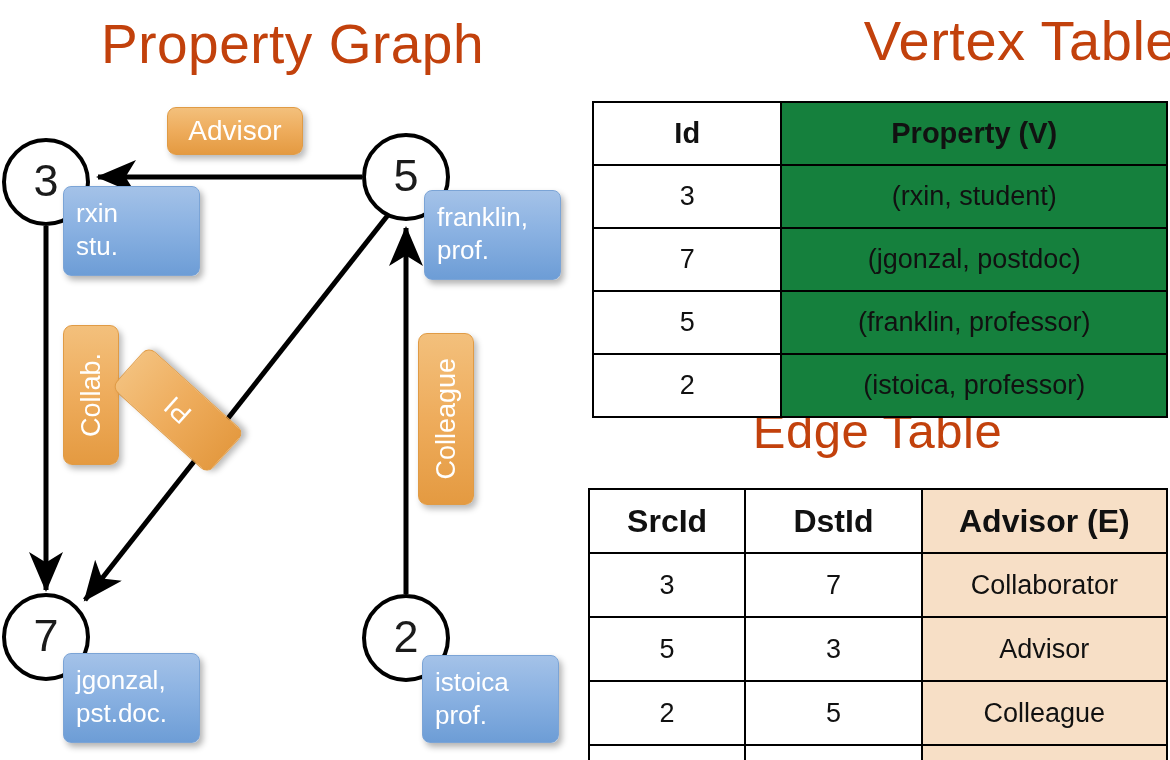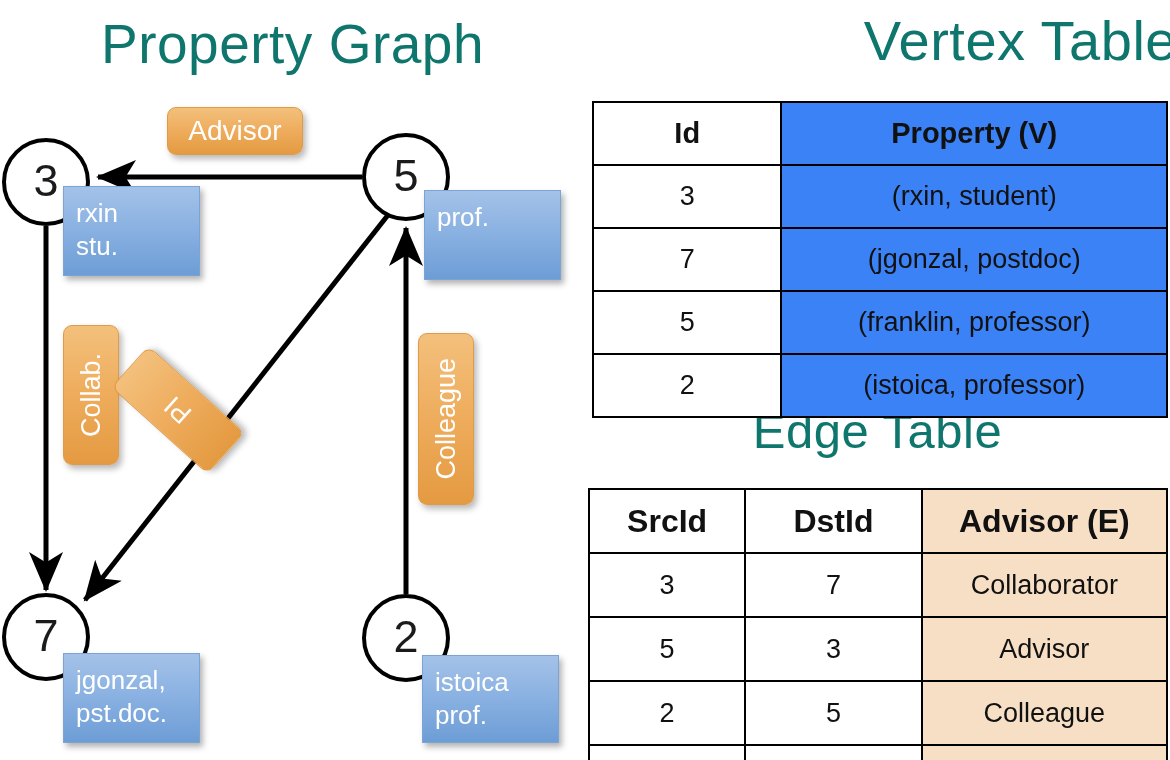--- a/index.html
+++ b/index.html
@@ -15,21 +15,21 @@
     overflow: hidden;
     font-family: "Liberation Sans", sans-serif;
     color: #1a1a1a;
   }
 
   
   .title {
     position: absolute;
     font-family: "Liberation Sans", sans-serif;
     font-weight: 300;
-    color: #0f766e;
+    color: #c2410c;
     white-space: nowrap;
     letter-spacing: 0.5px;
   }
   #title-property-graph {
     left: 0; top: 12px;
     width: 585px;
     text-align: center;
     font-size: 55px;
   }
   #title-vertex-table {
@@ -81,21 +81,21 @@
     top: -2px;
   }
   #node-3 { left: 2px;   top: 138px; }
   #node-5 { left: 362px; top: 133px; }
   #node-7 { left: 2px;   top: 593px; }
   #node-2 { left: 362px; top: 594px; }
 
   
   .prop-box {
     position: absolute;
-    border-radius: 0;
+    border-radius: 8px;
     background: linear-gradient(to bottom, #a4c2e8 0%, #8bb2e2 45%, #6d9dd6 100%);
     border: 1px solid #7ba4d6;
     box-shadow: 3px 4px 6px rgba(0,0,0,0.30);
     color: #ffffff;
     font-family: "Liberation Sans", sans-serif;
     font-weight: 300;
     font-size: 26px;
     line-height: 1.25;
     padding: 10px 0 0 12px;
     box-sizing: border-box;
@@ -184,21 +184,21 @@
   }
 
   
   #vertex-table {
     left: 592px; top: 101px;
     width: 576px;
   }
   #vertex-table th, #vertex-table td { height: 53px; font-size: 27px; }
   #vertex-table th { font-size: 29px; }
   #vertex-table .col-id   { width: 186px; background: #ffffff; }
-  #vertex-table .col-prop { width: 388px; background: #3b82f6; }
+  #vertex-table .col-prop { width: 388px; background: #15803d; }
 
   
   #edge-table {
     left: 588px; top: 488px;
     width: 580px;
   }
   #edge-table th, #edge-table td { height: 54px; font-size: 27px; }
   #edge-table th { font-size: 32px; }
   #edge-table .col-src { width: 155px; background: #ffffff; }
   #edge-table .col-dst { width: 178px; background: #ffffff; border-radius: 13px; }
@@ -243,20 +243,21 @@
   </div>
   <div class="vertex-node" id="node-2">
     <span>2</span>
   </div>
 
   <div class="prop-box" id="prop-box-3">
     <span class="line">rxin</span>
     <span class="line">stu.</span>
   </div>
   <div class="prop-box" id="prop-box-5">
+    <span class="line">franklin,</span>
     <span class="line">prof.</span>
   </div>
   <div class="prop-box" id="prop-box-7">
     <span class="line">jgonzal,</span>
     <span class="line">pst.doc.</span>
   </div>
   <div class="prop-box" id="prop-box-2">
     <span class="line">istoica</span>
     <span class="line">prof.</span>
   </div>

